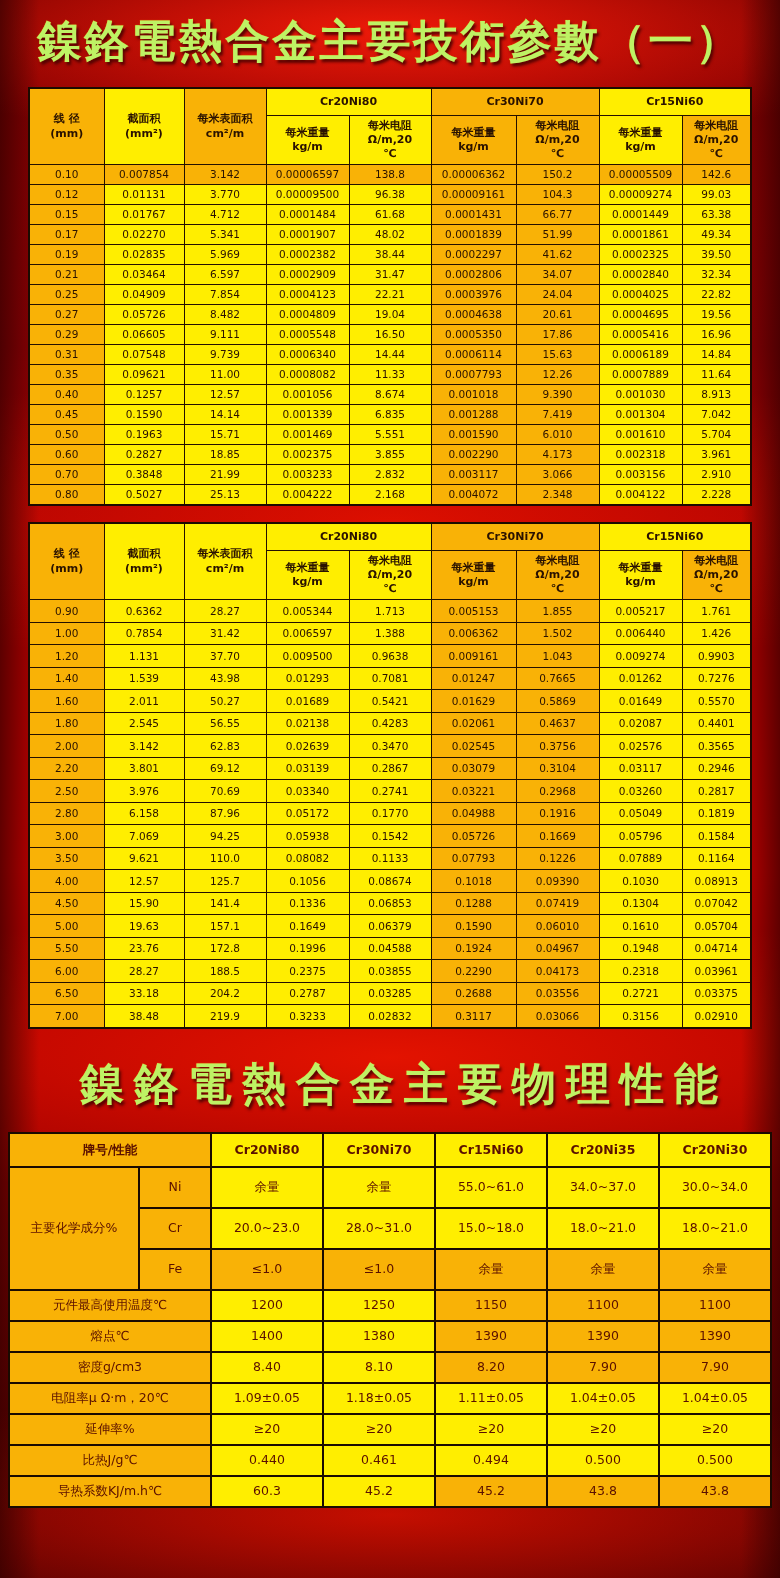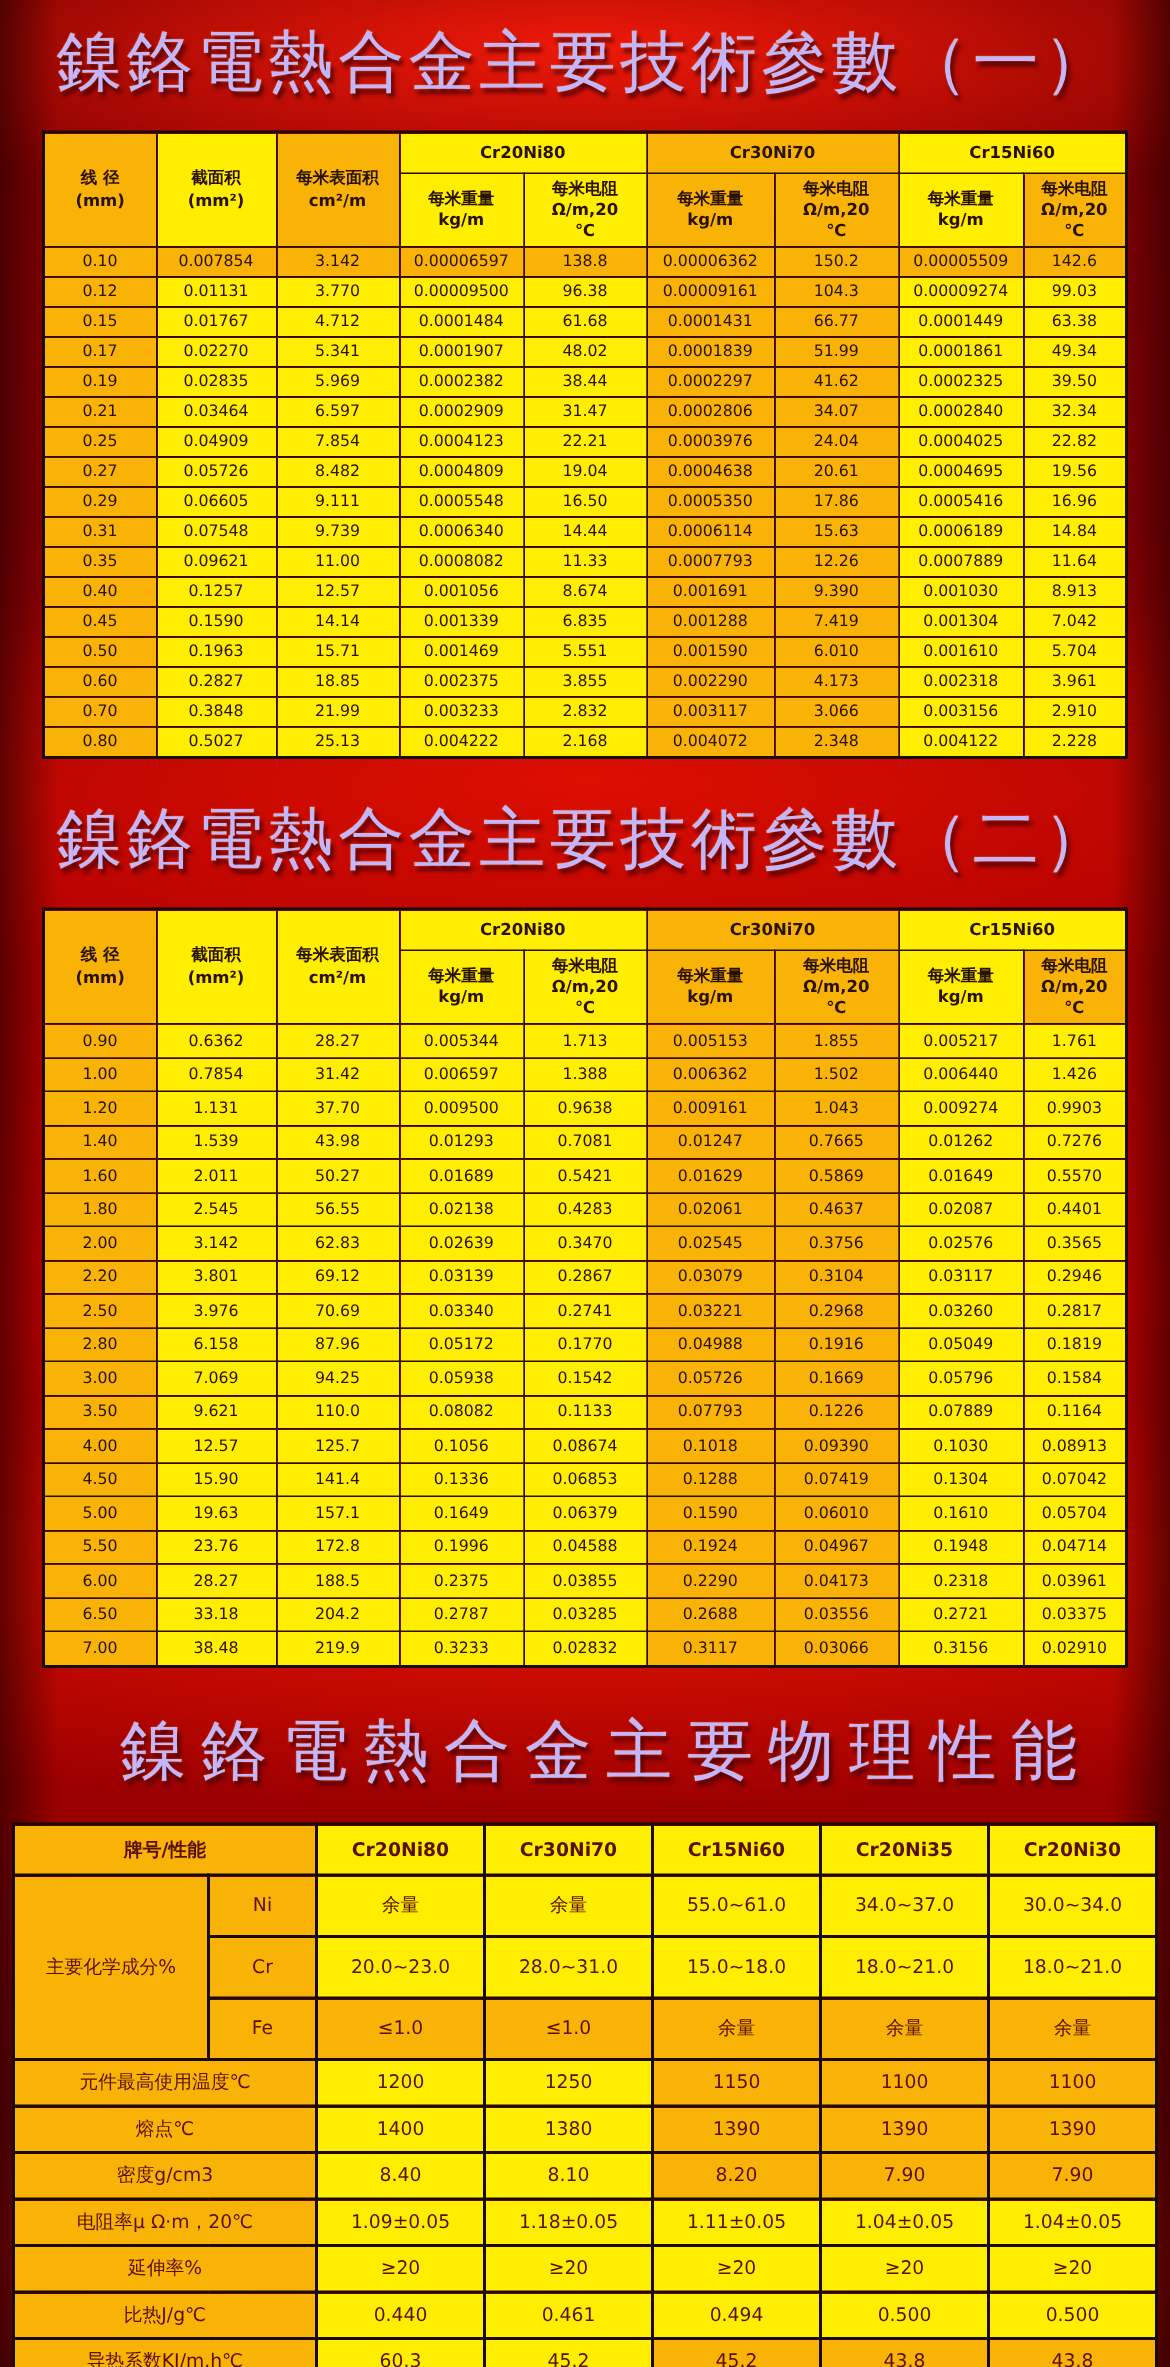--- a/index.html
+++ b/index.html
@@ -14,24 +14,24 @@
       radial-gradient(110% 12% at 50% 67%, rgba(245,25,0,.75) 0%, rgba(245,25,0,0) 80%),
       radial-gradient(110% 10% at 50% 96%, rgba(240,20,0,.7) 0%, rgba(240,20,0,0) 80%),
       radial-gradient(140% 60% at 50% 50%, rgba(0,0,0,0) 55%, rgba(25,0,0,.6) 100%),
       linear-gradient(180deg,#c80000 0%,#8f0004 22%,#b00000 40%,#c30000 55%,#9c0000 75%,#750002 100%);
   }
   .page{width:780px;height:1578px;}
   .ttl{
     margin:0;padding:12px 0 0 0;
     text-align:center;
     font-family:"DejaVu Serif","Liberation Serif",serif;
-    font-weight:normal;
+    font-weight:bold;
     font-size:44px;
     letter-spacing:3px;
-    color:#c4b5fd;
+    color:#bef264;
     text-shadow:2px 3px 3px rgba(70,0,0,.9), 0 0 1px #ff9c00;
     white-space:nowrap;
   }
   table{border-collapse:collapse;table-layout:fixed;}
   .tech{width:722px;margin:16px auto 0 auto;border:2px solid #1c0b00;}
   .tech th,.tech td{
     border:1.6px solid #241000;
     text-align:center;vertical-align:middle;
     color:#2a1200;
     overflow:hidden;
@@ -227,21 +227,21 @@
           <td class="c-o">12.26</td>
           <td class="c-y">0.0007889</td>
           <td class="c-y">11.64</td>
         </tr>
         <tr>
           <td class="c-o">0.40</td>
           <td class="c-y">0.1257</td>
           <td class="c-y">12.57</td>
           <td class="c-y">0.001056</td>
           <td class="c-y">8.674</td>
-          <td class="c-o">0.001691</td>
+          <td class="c-o">0.001018</td>
           <td class="c-o">9.390</td>
           <td class="c-y">0.001030</td>
           <td class="c-y">8.913</td>
         </tr>
         <tr>
           <td class="c-o">0.45</td>
           <td class="c-y">0.1590</td>
           <td class="c-y">14.14</td>
           <td class="c-y">0.001339</td>
           <td class="c-y">6.835</td>
@@ -290,21 +290,20 @@
           <td class="c-y">0.004222</td>
           <td class="c-y">2.168</td>
           <td class="c-o">0.004072</td>
           <td class="c-o">2.348</td>
           <td class="c-y">0.004122</td>
           <td class="c-y">2.228</td>
         </tr>
       </tbody>
   </table>
 
-  <h1 class="ttl" style="padding-top:24px;">鎳鉻電熱合金主要技術參數（二）</h1>
 
   <table class="tech" id="t2">
     <colgroup>
       <col style="width:75px">
         <col style="width:80px">
         <col style="width:82px">
       <col style="width:83px">
         <col style="width:82px">
         <col style="width:85px">
       <col style="width:83px">

